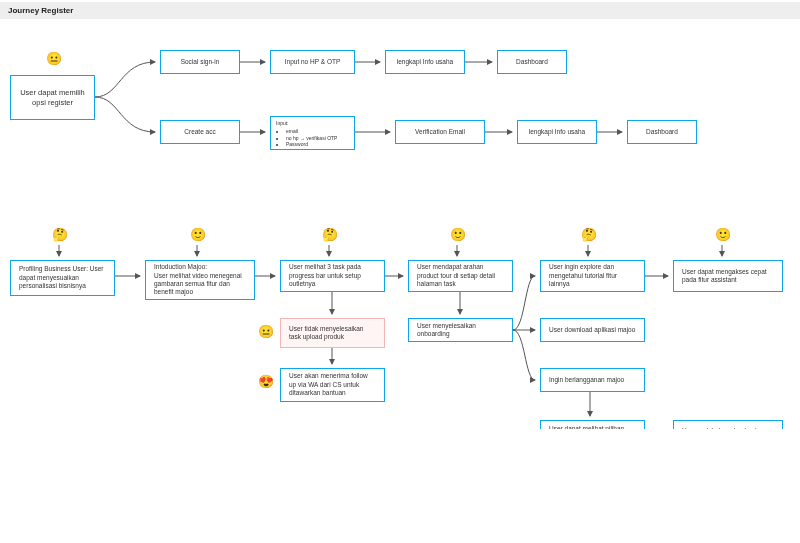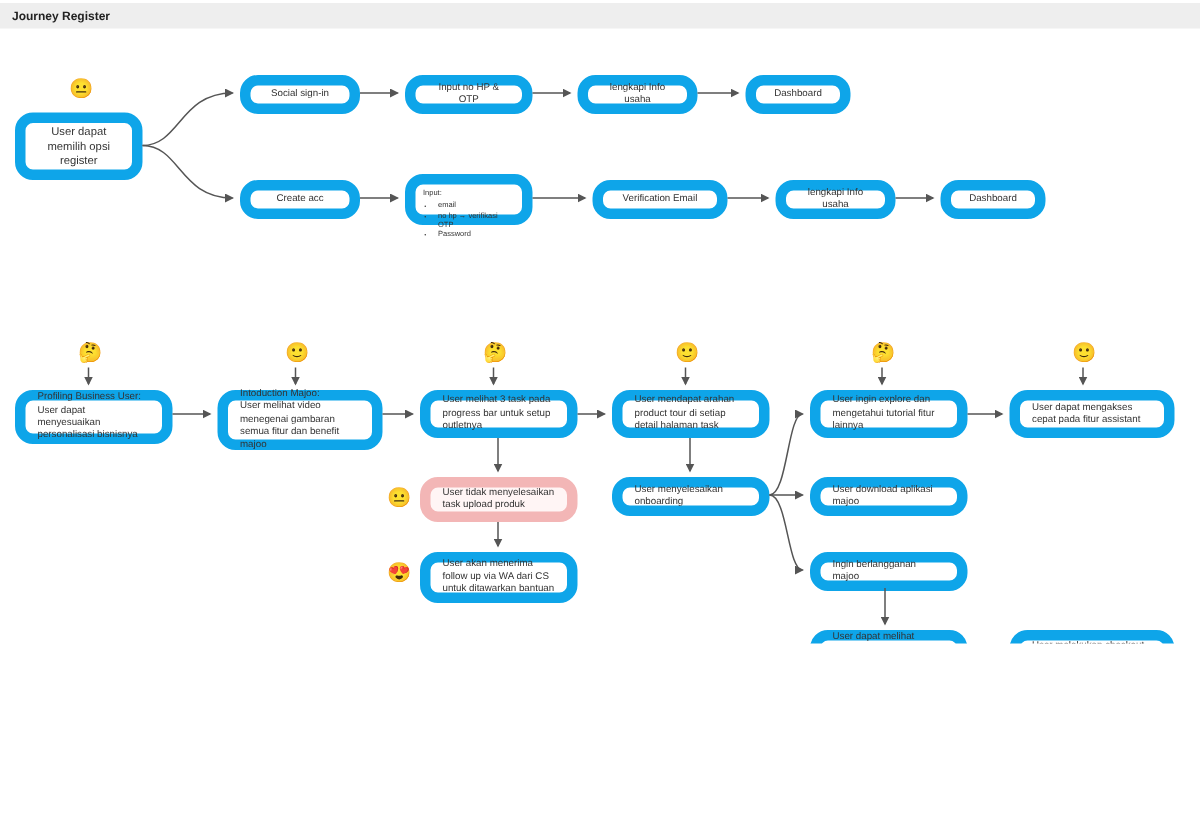--- a/index.html
+++ b/index.html
@@ -1,19 +1,19 @@
 <!DOCTYPE html>
 <html><head>
 <meta charset="utf-8">
 <style>
   *{box-sizing:border-box}
   body{margin:0;font-family:Helvetica,Arial,sans-serif;background:#fff;color:#222}
   #stage{position:relative;width:800px;height:429px;overflow:hidden}
   .section-title{position:absolute;left:0;right:0;background:#eee;font-size:8px;font-weight:600;padding:4px 8px;color:#222}
-  .node{position:absolute;border:7px solid #0ea5e9;border-radius:12px;background:#fff;padding:6px 8px;font-size:6.5px;line-height:1.3;color:#333;display:flex;align-items:center;text-align:left}
+  .node{position:absolute;border:1px solid #0ea5e9;border-radius:0;background:#fff;padding:6px 8px;font-size:6.5px;line-height:1.3;color:#333;display:flex;align-items:center;text-align:left}
   .node.center{text-align:center;justify-content:center}
   .node.big{font-size:7.5px}
   .node.small{font-size:5px;line-height:1.25}
   .node.pink{border-color:#f3b6b6;background:#fff5f5}
   .node.green{border-color:#b8e0c5;background:#e8f7ed}
   .emoji{position:absolute;font-size:13px;line-height:1}
   svg.wires{position:absolute;left:0;top:0;pointer-events:none}
   svg .stk{stroke:#555;stroke-width:1;fill:none}
   svg .hd{fill:#555}
   ul.input-list{margin:2px 0 0 0;padding-left:10px}

